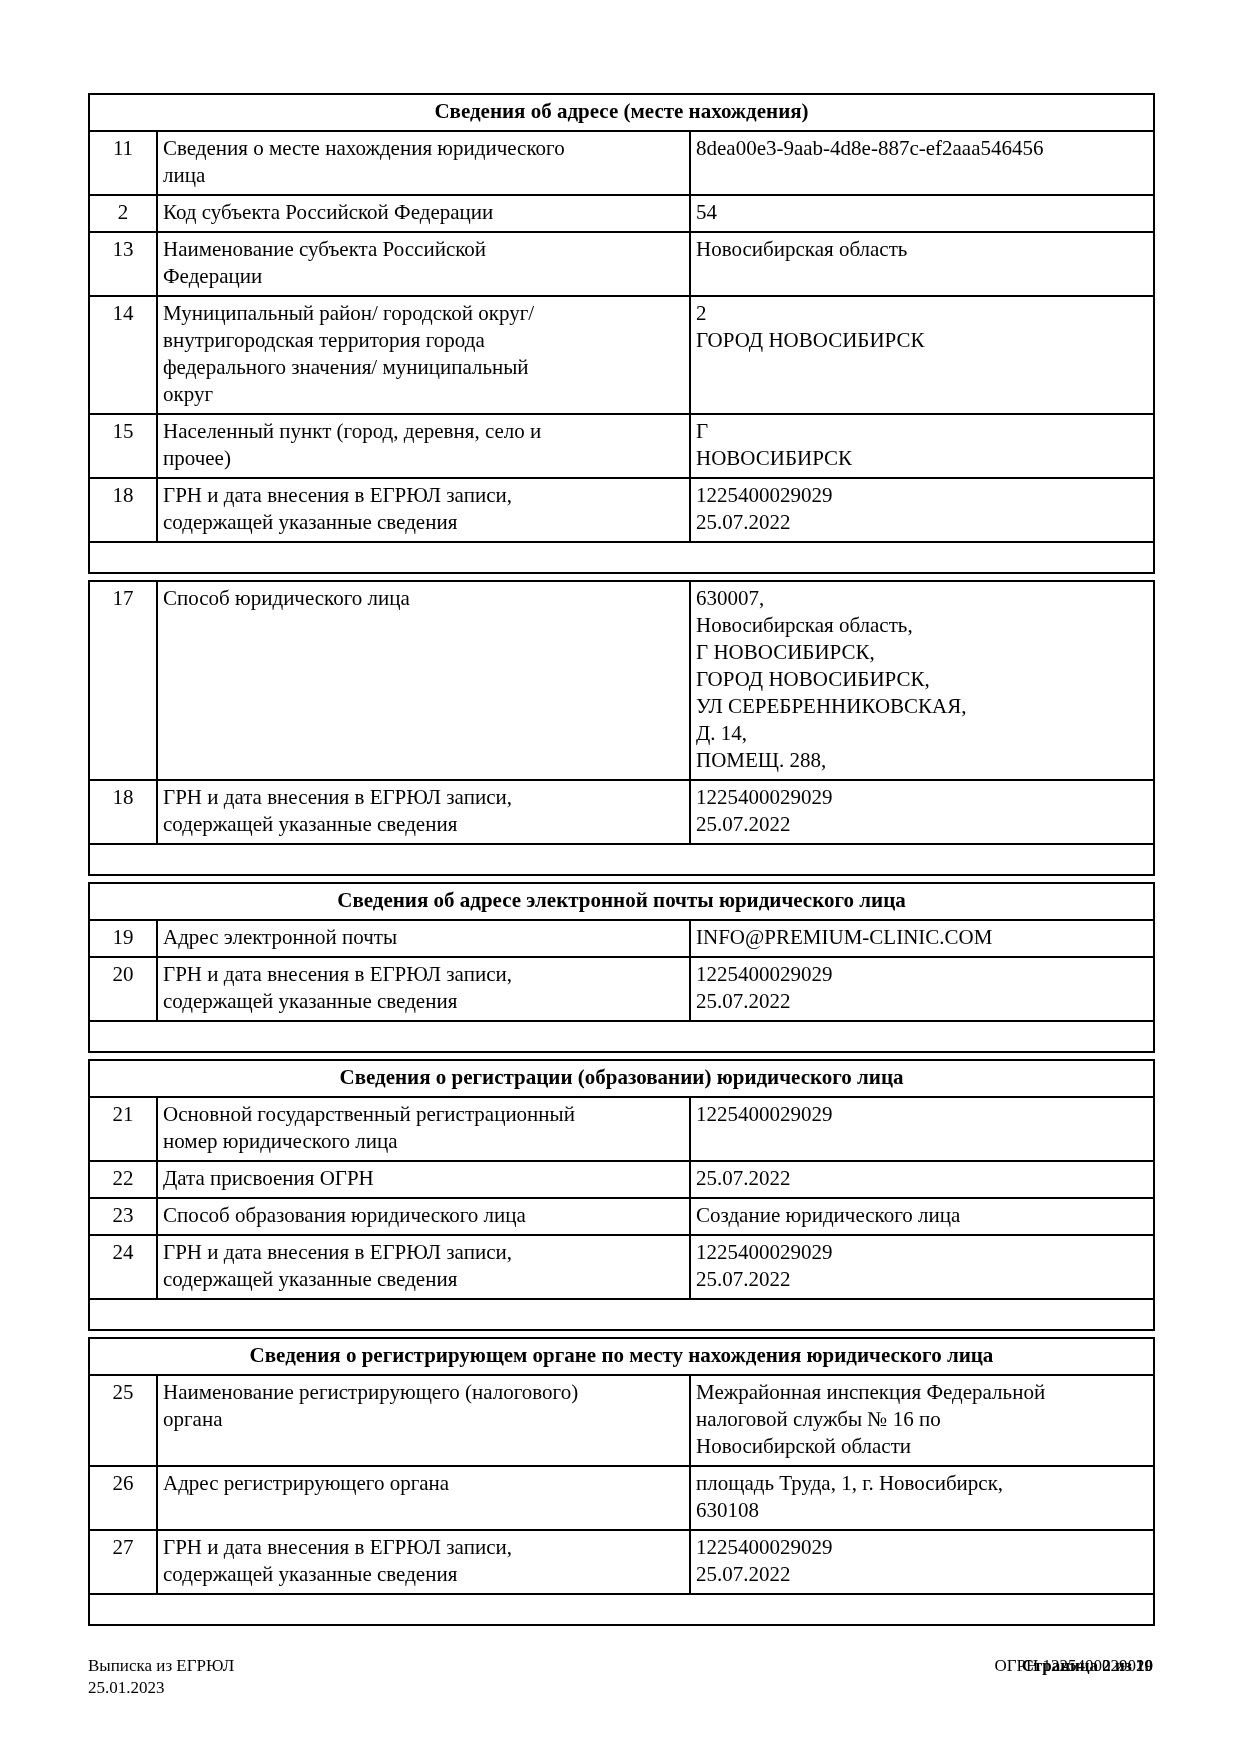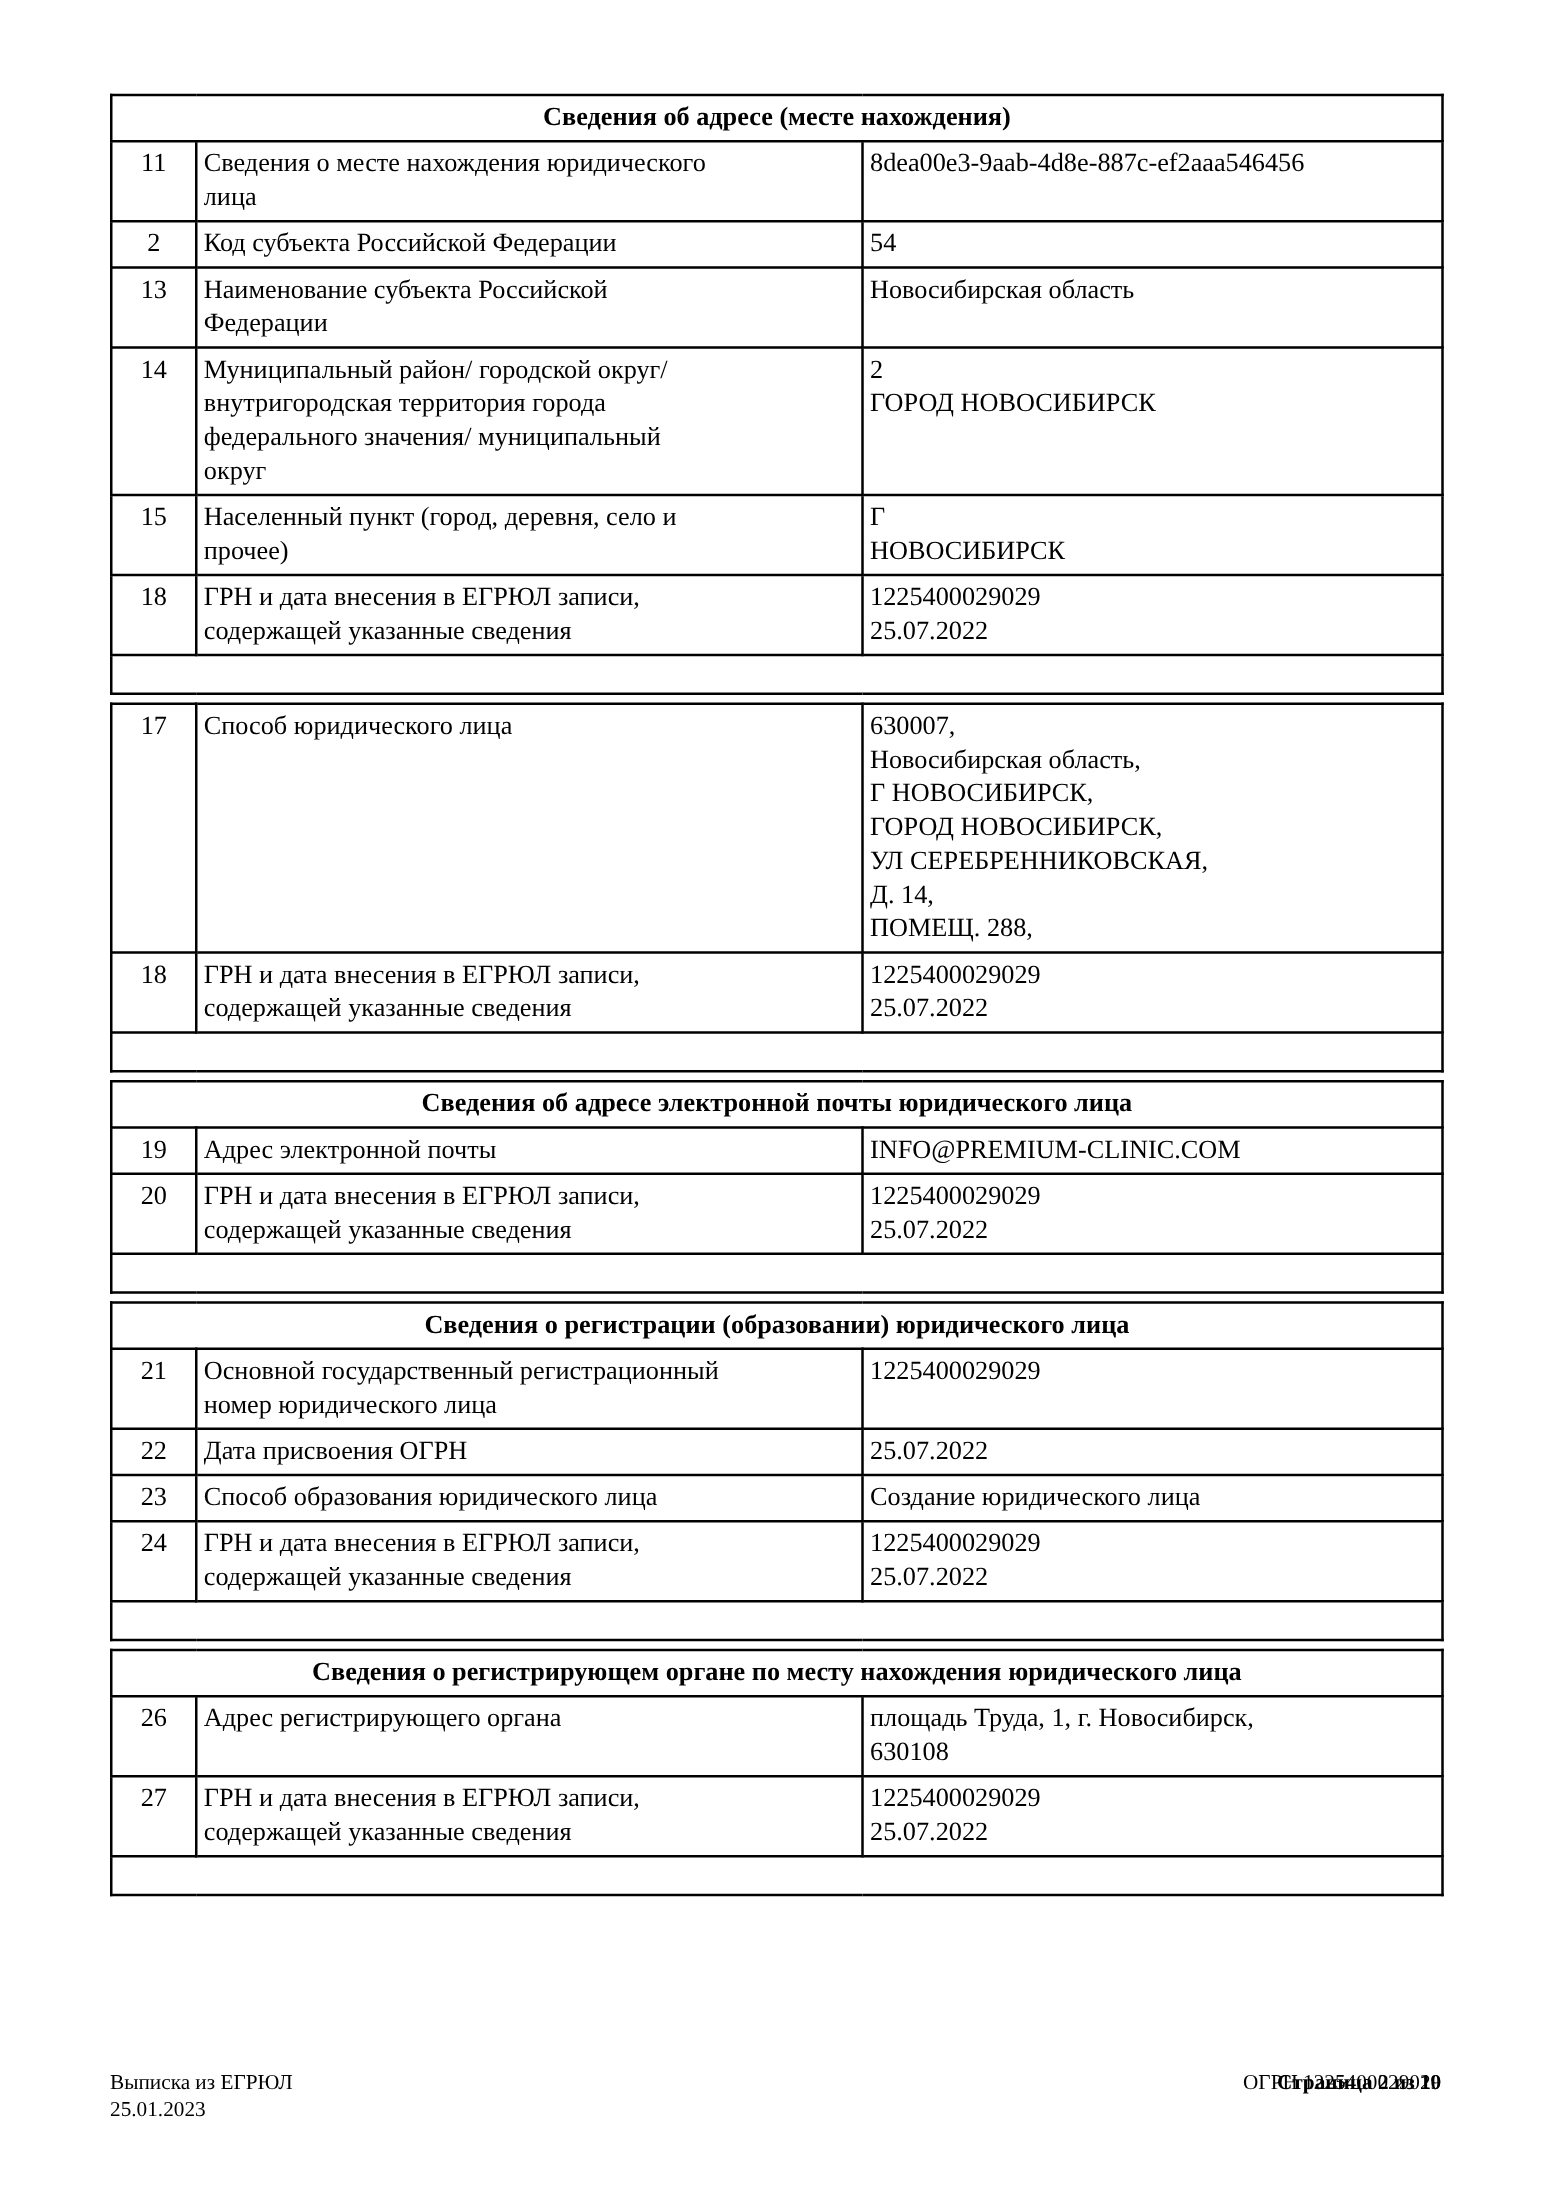--- a/index.html
+++ b/index.html
@@ -12,21 +12,21 @@
     width: 1241px;
     height: 1754px;
     background: #ffffff;
     color: #000000;
     font-family: "Liberation Serif", "DejaVu Serif", serif;
     overflow: hidden;
   }
   .content {
     position: absolute;
     left: 88px;
-    top: 75px;
+    top: 93px;
     width: 1078px;
   }
   table.section {
     border-collapse: collapse;
     table-layout: fixed;
     width: 1065px;
     margin: 0 0 6px 0;
   }
   col.c-num  { width: 68px; }
   col.c-name { width: 533px; }
@@ -246,20 +246,28 @@
     <colgroup>
           <col class="c-num">
           <col class="c-name">
           <col class="c-val">
         </colgroup>
     <tbody>
   <tr class="header-row">
     <td colspan="3" class="section-header">Сведения о регистрирующем органе по месту нахождения юридического лица</td>
   </tr>
 
+  <tr class="data-row">
+    <td class="num">25</td>
+    <td class="name">Наименование регистрирующего (налогового)
+органа</td>
+    <td class="val">Межрайонная инспекция Федеральной
+налоговой службы № 16 по
+Новосибирской области</td>
+  </tr>
 
   <tr class="data-row">
     <td class="num">26</td>
     <td class="name">Адрес регистрирующего органа</td>
     <td class="val">площадь Труда, 1, г. Новосибирск,
 630108</td>
   </tr>
 
   <tr class="data-row">
     <td class="num">27</td>

